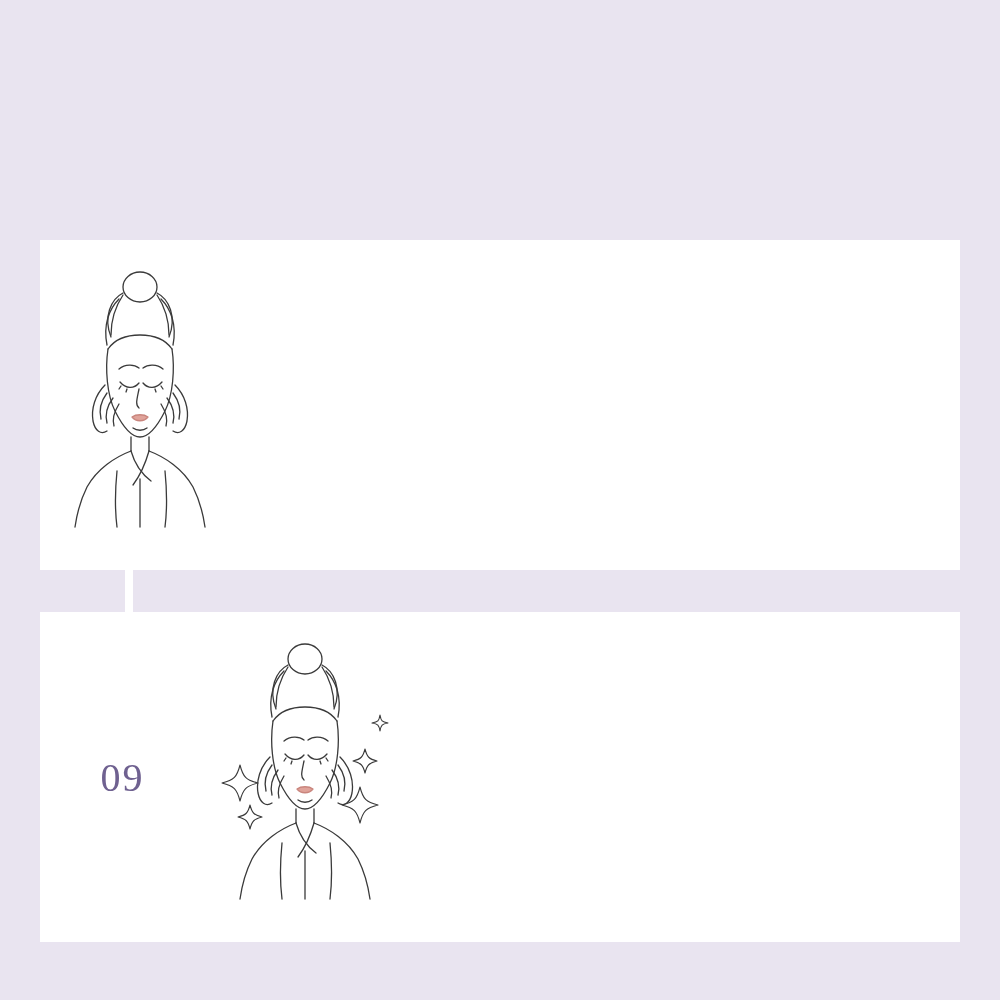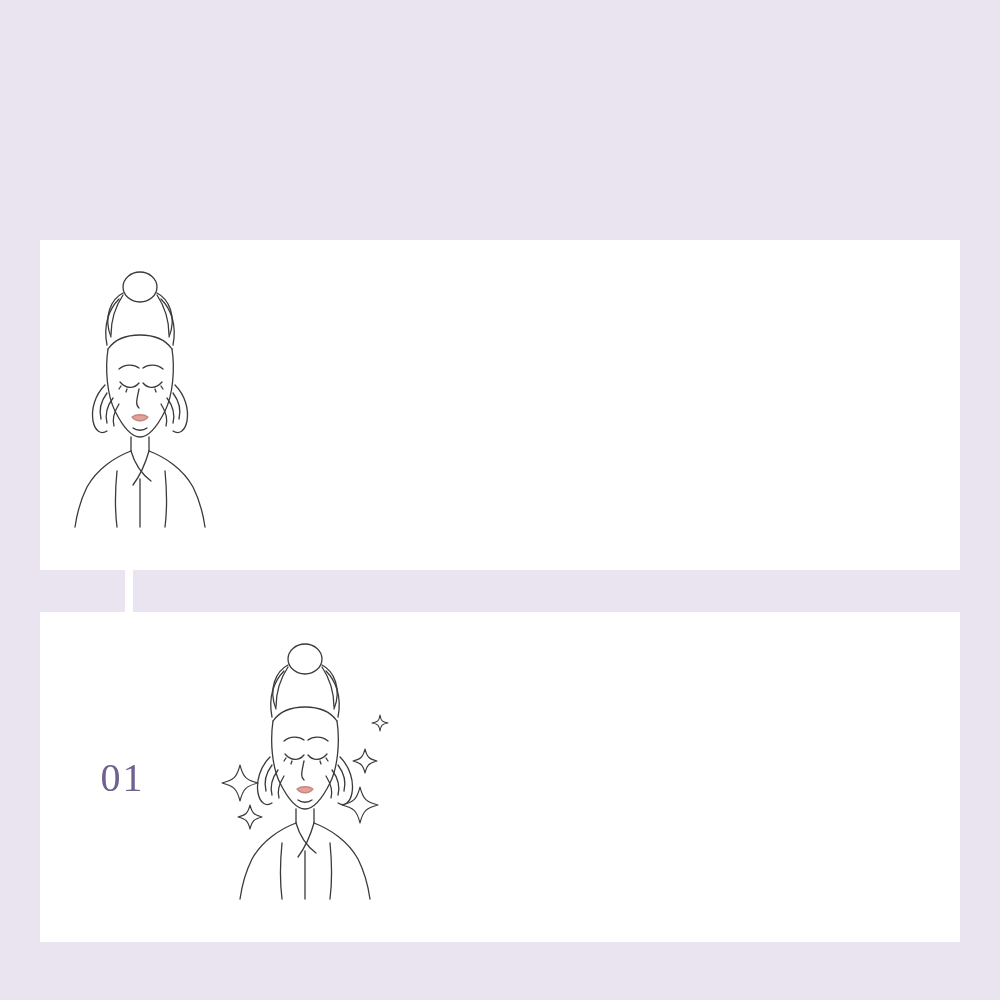--- a/index.html
+++ b/index.html
@@ -177,21 +177,21 @@
         <path d="M86 186 C90 200 98 210 106 216"></path>
         <path d="M104 186 C100 200 94 212 88 220"></path>
         <path d="M95 214 L95 262"></path>
         <path d="M72 206 C70 226 70 246 72 262"></path>
         <path d="M120 206 C122 226 122 246 120 262"></path>
       </svg>
     </div>
   </div>
 
   <div class="card card-2">
-    <div class="step-num">01</div>
+    <div class="step-num">09</div>
     <div class="illus">
       <svg width="190" height="280" viewBox="0 0 190 280" fill="none" stroke="#3a3a3a" stroke-width="1.3" stroke-linecap="round" stroke-linejoin="round">
 
         <ellipse cx="95" cy="22" rx="17" ry="15"></ellipse>
         <path d="M78 30 C70 42 66 56 66 70"></path>
         <path d="M112 30 C120 42 124 56 124 70"></path>
         <path d="M66 72 C58 52 66 34 78 28"></path>
         <path d="M124 72 C132 52 124 34 112 28"></path>
         <path d="M62 80 C58 60 64 44 74 34"></path>
         <path d="M128 80 C132 60 126 44 116 34"></path>

